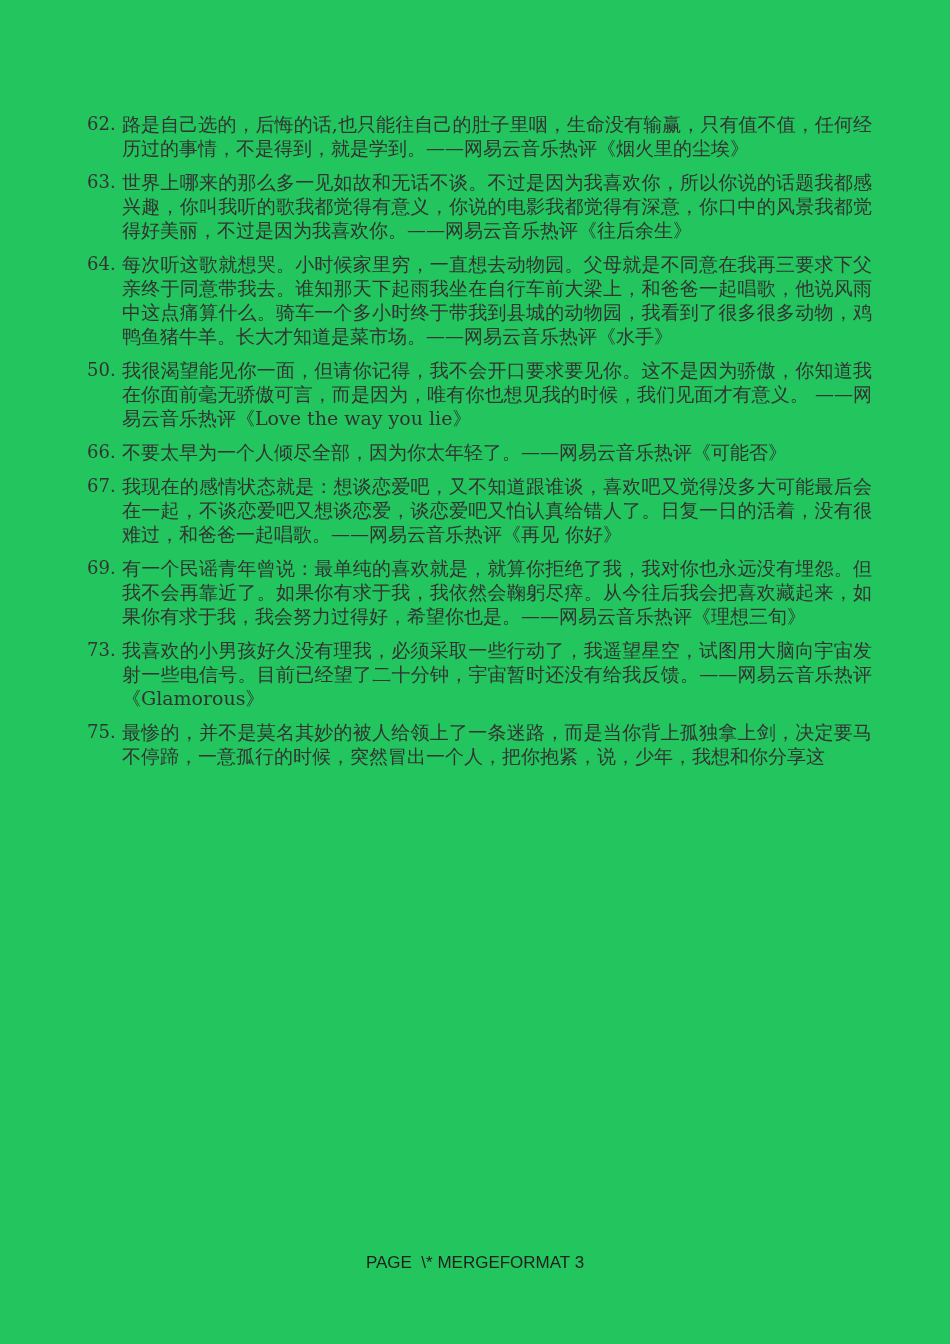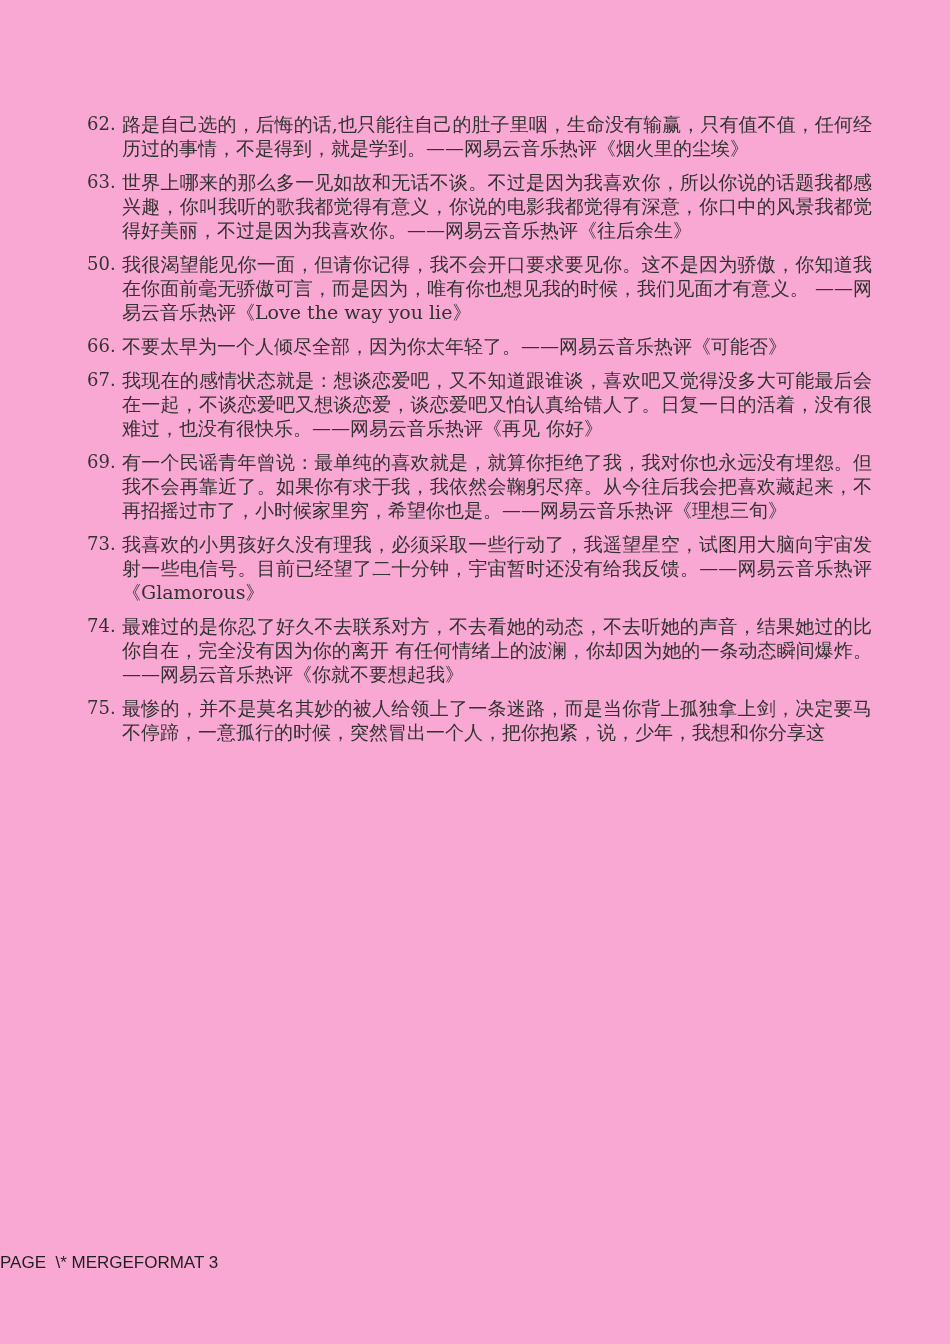--- a/index.html
+++ b/index.html
@@ -4,21 +4,21 @@
 <style>
   html, body {
     margin: 0;
     padding: 0;
     background: #ffffff;
   }
   .page {
     position: relative;
     width: 950px;
     height: 1344px;
-    background: #f9a8d4;
+    background: #22c55e;
     overflow: hidden;
     font-family: "DejaVu Serif", "Liberation Serif", serif;
     color: #333333;
   }
   .content {
     position: absolute;
     left: 87px;
     top: 112px;
     width: 785px;
   }
@@ -35,21 +35,21 @@
     position: absolute;
     left: 0;
     top: 0;
     font-size: 18px;
   }
   .footer {
     position: absolute;
     left: 0;
     right: 0;
     top: 1253px;
-    text-align: left;
+    text-align: center;
     font-family: "Liberation Sans", "DejaVu Sans", sans-serif;
     font-size: 17px;
     color: #1f1f1f;
     white-space: pre;
   }
 </style>
 </head>
 <body>
 
 <div class="page">
@@ -58,54 +58,54 @@
     <div class="item">
       <span class="num">62.</span>
       <span class="txt">路是自己选的，后悔的话,也只能往自己的肚子里咽，生命没有输赢，只有值不值，任何经历过的事情，不是得到，就是学到。——网易云音乐热评《烟火里的尘埃》</span>
     </div>
 
     <div class="item">
       <span class="num">63.</span>
       <span class="txt">世界上哪来的那么多一见如故和无话不谈。不过是因为我喜欢你，所以你说的话题我都感兴趣，你叫我听的歌我都觉得有意义，你说的电影我都觉得有深意，你口中的风景我都觉得好美丽，不过是因为我喜欢你。——网易云音乐热评《往后余生》</span>
     </div>
 
+    <div class="item">
+      <span class="num">64.</span>
+      <span class="txt">每次听这歌就想哭。小时候家里穷，一直想去动物园。父母就是不同意在我再三要求下父亲终于同意带我去。谁知那天下起雨我坐在自行车前大梁上，和爸爸一起唱歌，他说风雨中这点痛算什么。骑车一个多小时终于带我到县城的动物园，我看到了很多很多动物，鸡鸭鱼猪牛羊。长大才知道是菜市场。——网易云音乐热评《水手》</span>
+    </div>
 
     <div class="item">
       <span class="num">50.</span>
       <span class="txt">我很渴望能见你一面，但请你记得，我不会开口要求要见你。这不是因为骄傲，你知道我在你面前毫无骄傲可言，而是因为，唯有你也想见我的时候，我们见面才有意义。 ——网易云音乐热评《Love the way you lie》</span>
     </div>
 
     <div class="item">
       <span class="num">66.</span>
       <span class="txt">不要太早为一个人倾尽全部，因为你太年轻了。——网易云音乐热评《可能否》</span>
     </div>
 
     <div class="item">
       <span class="num">67.</span>
-      <span class="txt">我现在的感情状态就是：想谈恋爱吧，又不知道跟谁谈，喜欢吧又觉得没多大可能最后会在一起，不谈恋爱吧又想谈恋爱，谈恋爱吧又怕认真给错人了。日复一日的活着，没有很难过，也没有很快乐。——网易云音乐热评《再见 你好》</span>
+      <span class="txt">我现在的感情状态就是：想谈恋爱吧，又不知道跟谁谈，喜欢吧又觉得没多大可能最后会在一起，不谈恋爱吧又想谈恋爱，谈恋爱吧又怕认真给错人了。日复一日的活着，没有很难过，和爸爸一起唱歌。——网易云音乐热评《再见 你好》</span>
     </div>
 
 
     <div class="item">
       <span class="num">69.</span>
-      <span class="txt">有一个民谣青年曾说：最单纯的喜欢就是，就算你拒绝了我，我对你也永远没有埋怨。但我不会再靠近了。如果你有求于我，我依然会鞠躬尽瘁。从今往后我会把喜欢藏起来，不再招摇过市了，小时候家里穷，希望你也是。——网易云音乐热评《理想三旬》</span>
+      <span class="txt">有一个民谣青年曾说：最单纯的喜欢就是，就算你拒绝了我，我对你也永远没有埋怨。但我不会再靠近了。如果你有求于我，我依然会鞠躬尽瘁。从今往后我会把喜欢藏起来，如果你有求于我，我会努力过得好，希望你也是。——网易云音乐热评《理想三旬》</span>
     </div>
 
 
 
 
     <div class="item">
       <span class="num">73.</span>
       <span class="txt">我喜欢的小男孩好久没有理我，必须采取一些行动了，我遥望星空，试图用大脑向宇宙发射一些电信号。目前已经望了二十分钟，宇宙暂时还没有给我反馈。——网易云音乐热评《Glamorous》</span>
     </div>
 
-    <div class="item">
-      <span class="num">74.</span>
-      <span class="txt">最难过的是你忍了好久不去联系对方，不去看她的动态，不去听她的声音，结果她过的比你自在，完全没有因为你的离开 有任何情绪上的波澜，你却因为她的一条动态瞬间爆炸。——网易云音乐热评《你就不要想起我》</span>
-    </div>
 
     <div class="item">
       <span class="num">75.</span>
       <span class="txt">最惨的，并不是莫名其妙的被人给领上了一条迷路，而是当你背上孤独拿上剑，决定要马不停蹄，一意孤行的时候，突然冒出一个人，把你抱紧，说，少年，我想和你分享这</span>
     </div>
 
   </div>
 
   <div class="footer">PAGE  \* MERGEFORMAT 3</div>
 </div>

